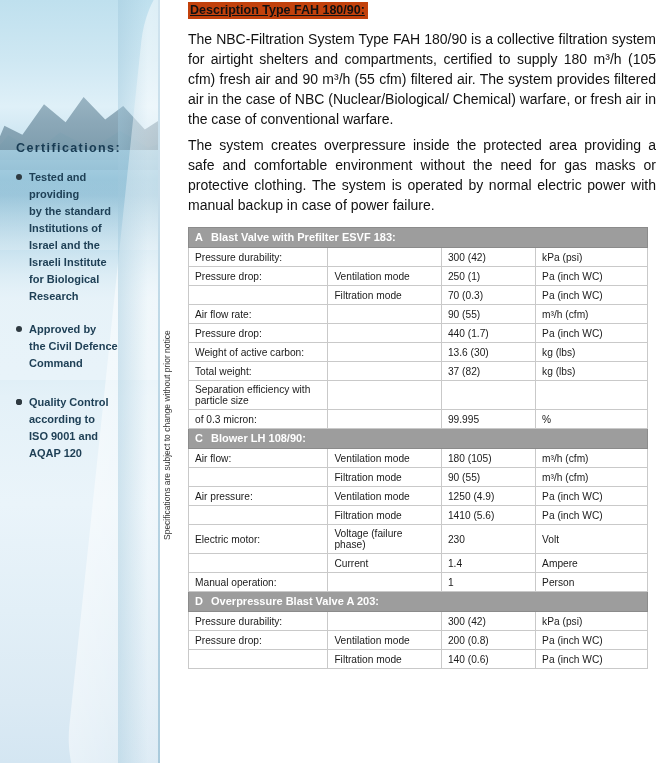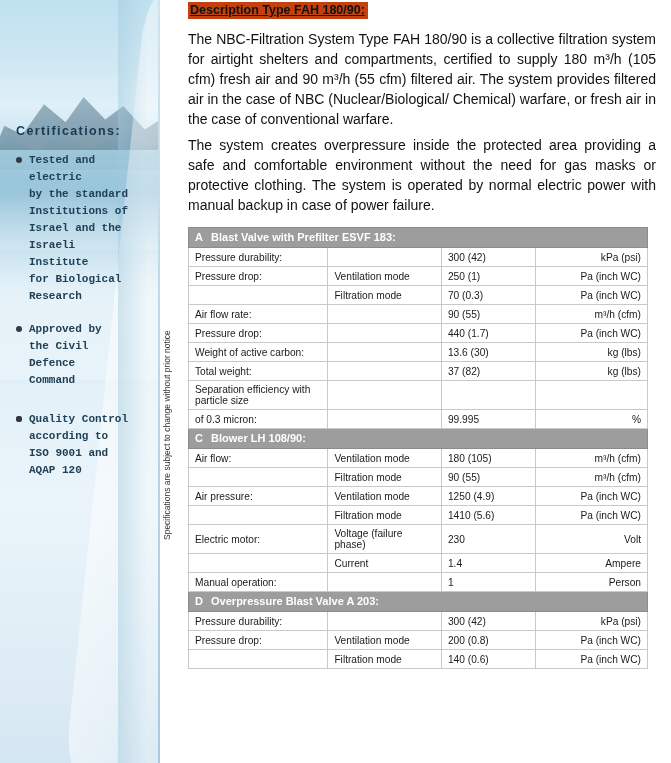--- a/index.html
+++ b/index.html
@@ -89,21 +89,21 @@
   .edge-line {
     position: absolute;
     left: 158px; top: 0;
     width: 2px; height: 763px;
     background: linear-gradient(180deg,#cfe3ee,#a9cadc);
   }
 
   
   #certs {
     position: absolute;
-    left: 16px; top: 124px;
+    left: 16px; top: 141px;
     width: 125px;
   }
   #certs h2 {
     margin: 0 0 14px 0;
     font-size: 12.5px;
     font-weight: bold;
     letter-spacing: 1.4px;
     color: #173a52;
   }
   .cert-item {
@@ -115,21 +115,21 @@
     line-height: 17px;
     color: #1f4056;
   }
   .cert-item .bullet {
     position: absolute;
     left: 0; top: 5px;
     width: 6px; height: 6px;
     border-radius: 50%;
     background: #2f3a41;
   }
-  .cert-item .cert-lines span { display: block; font-family: Liberation Mono, monospace; }
+  .cert-item .cert-lines span { display: block; }
 
   
   #side-note {
     position: absolute;
     left: 162px;
     top: 540px;
     width: 220px;
     font-size: 8.5px;
     color: #333;
     transform: rotate(-90deg);
@@ -185,21 +185,21 @@
     padding: 3px 6px 4px 6px;
   }
   #spec-table tr.section .sec-letter {
     display: inline-block;
     min-width: 13px;
     font-weight: bold;
   }
   .c-label { width: 140px; }
   .c-mode  { width: 110px; }
   .c-val   { width: 90px; }
-  .c-unit  { width: 110px; text-align: right; }
+  .c-unit  { width: 110px; }
 </style>
 </head>
 <body>
 
 <div id="left-col">
   <div class="sky"></div>
   <div class="mountain"></div>
   <div class="mountain2"></div>
   <div class="lake"></div>
   <div class="haze"></div>
@@ -208,21 +208,21 @@
   <div class="edge-line"></div>
 </div>
 
 <div id="certs">
   <h2>Certifications:</h2>
 
   <div class="cert-item">
     <span class="bullet"></span>
     <span class="cert-lines">
       <span>Tested and</span>
-      <span>electric</span>
+      <span>providing</span>
       <span>by the standard</span>
       <span>Institutions of</span>
       <span>Israel and the</span>
       <span>Israeli Institute</span>
       <span>for Biological</span>
       <span>Research</span>
     </span>
   </div>
 
   <div class="cert-item" style="">

